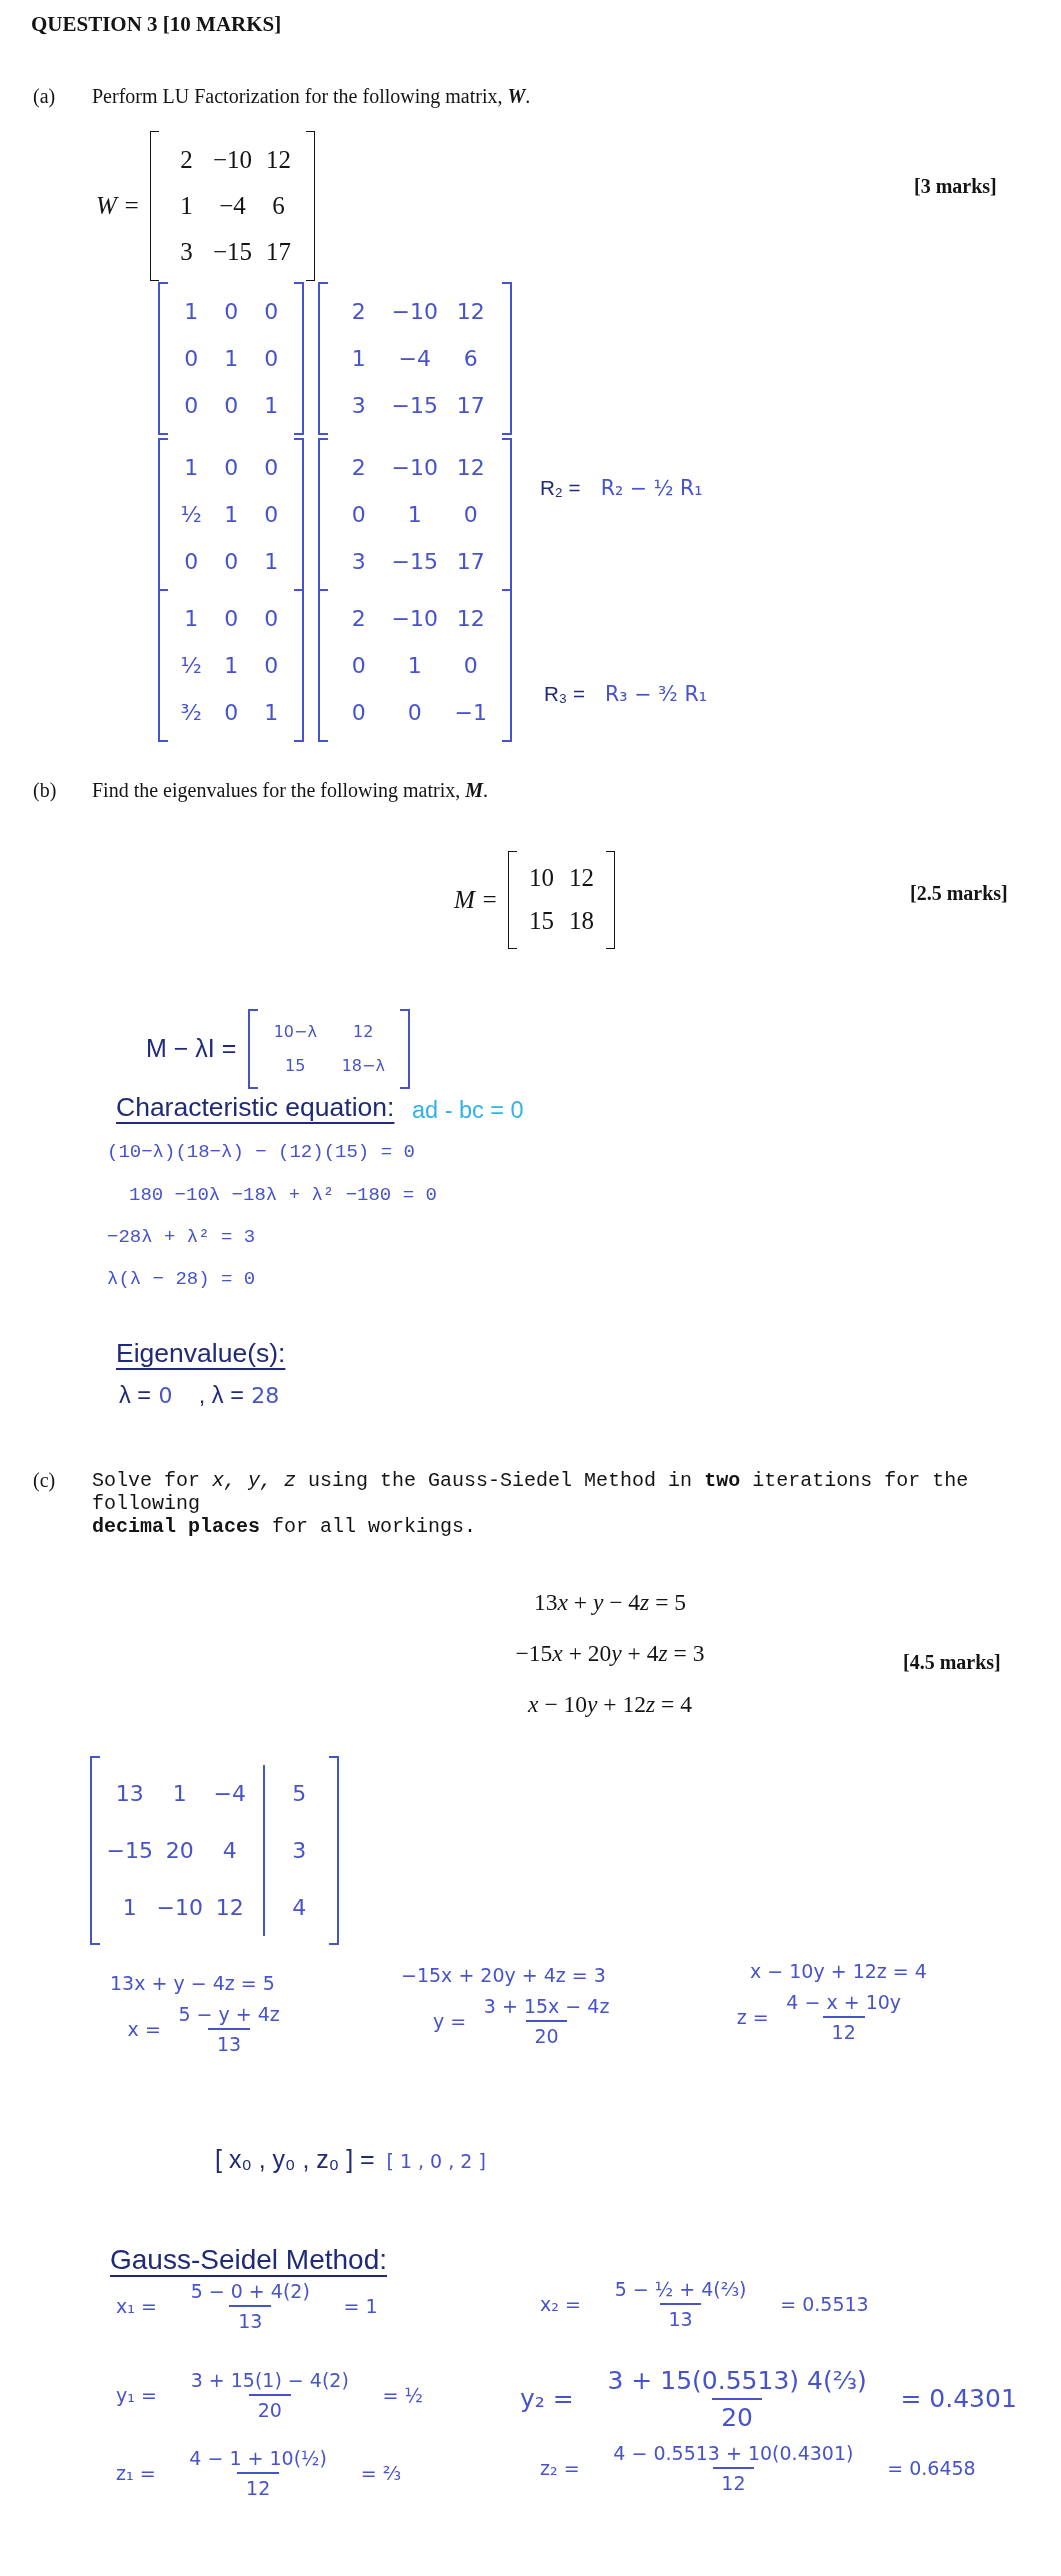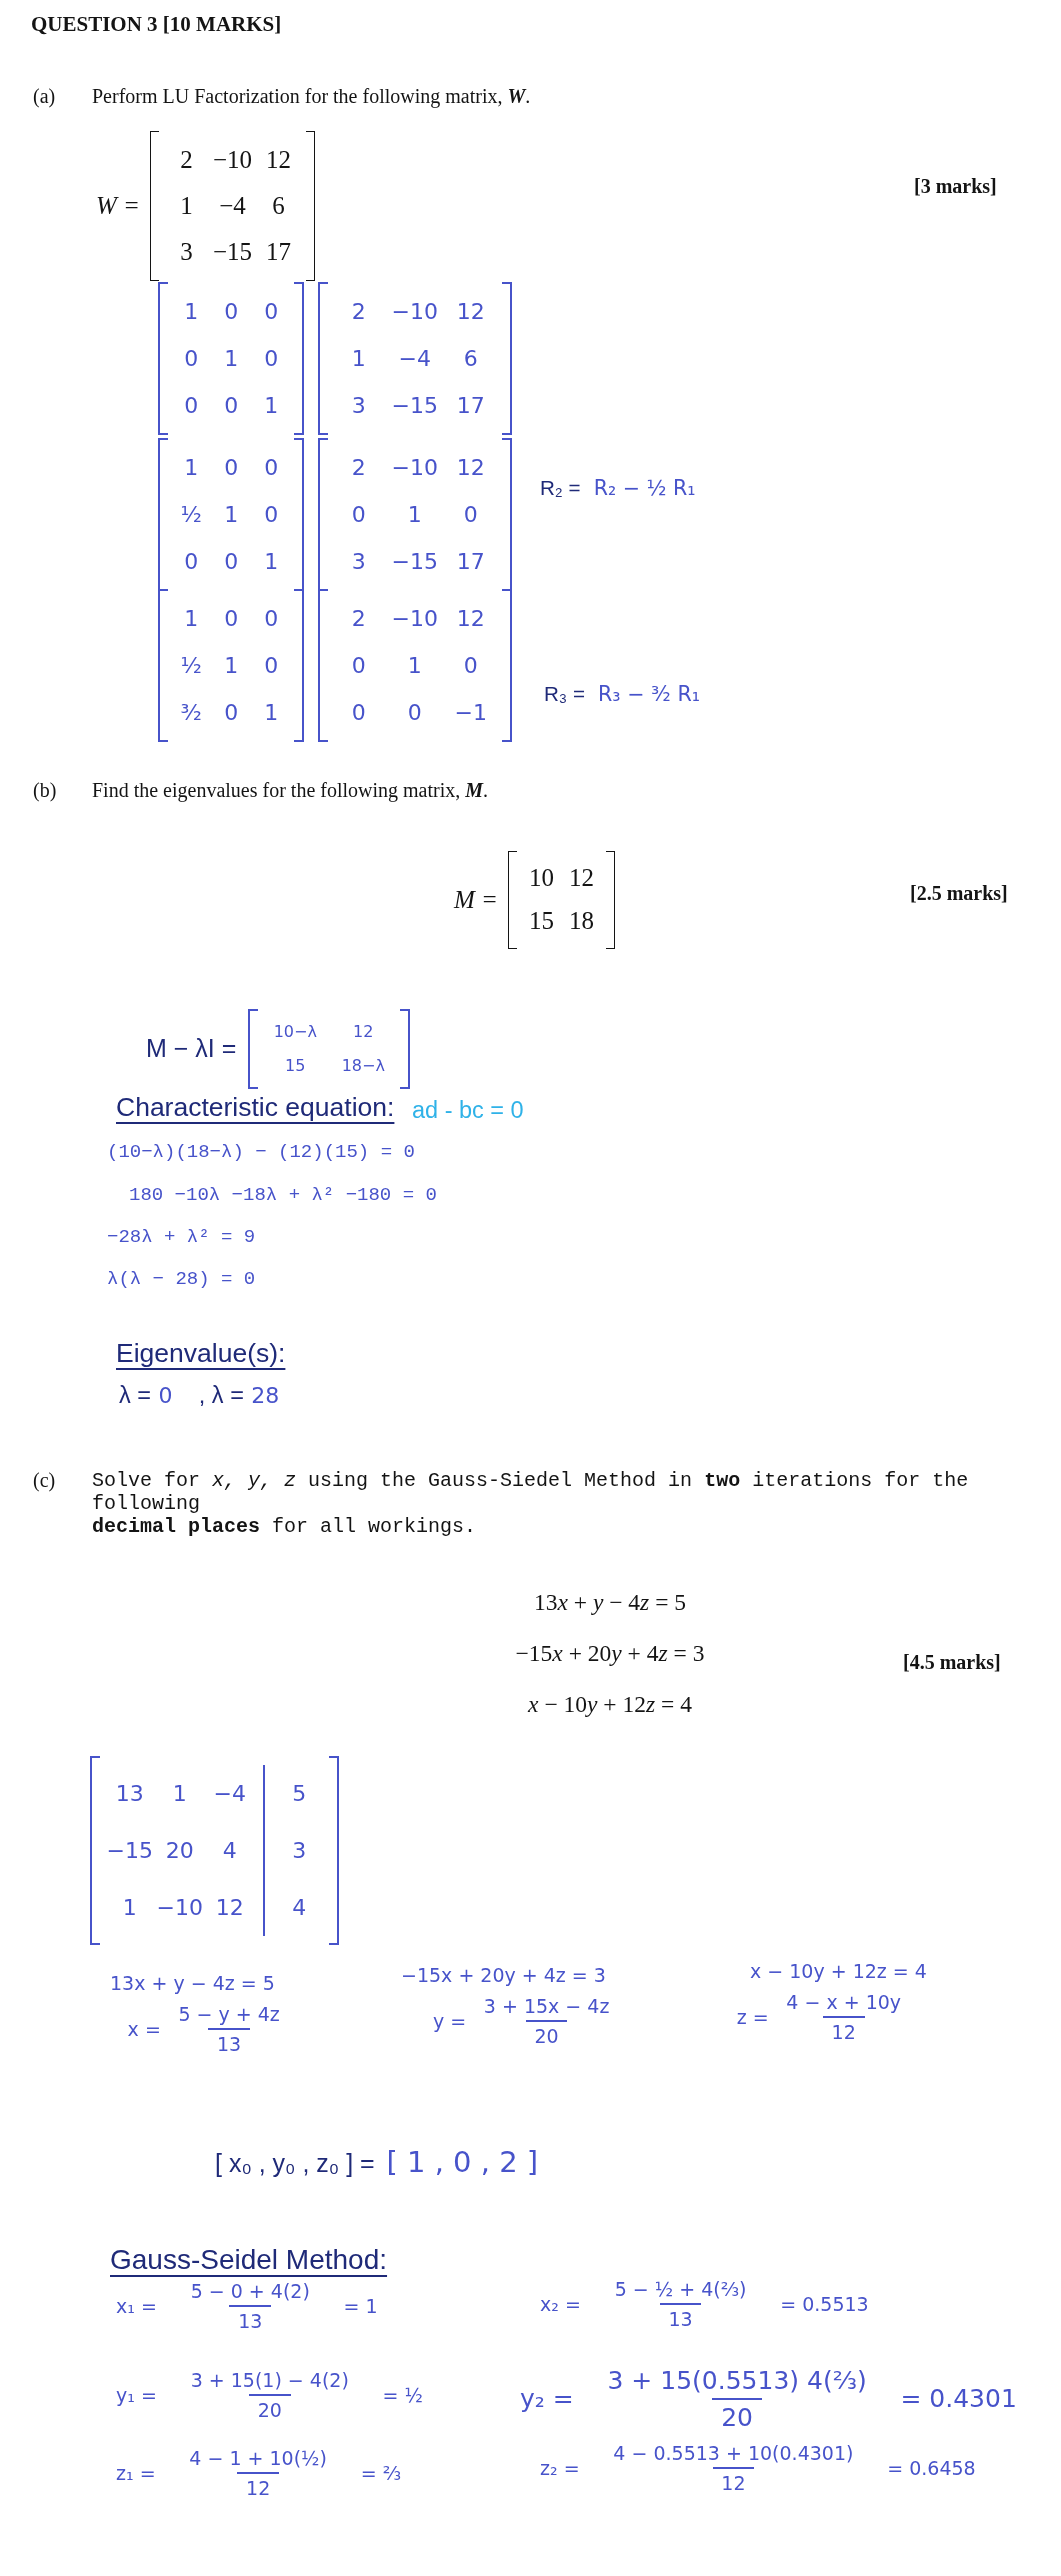--- a/index.html
+++ b/index.html
@@ -27,21 +27,21 @@
   .pm{color:#141414;--bw:1.8px;font-family:"Liberation Serif",serif;}
   .hm{color:var(--blue);--bw:2.9px;font-family:"DejaVu Sans",sans-serif;}
 
   
   .frac{display:inline-flex;flex-direction:column;align-items:center;vertical-align:middle;}
   .frac .fn{padding:0 8.8px 2.9px;white-space:nowrap;}
   .frac .fd{border-top:2.2px solid currentColor;padding:2.9px 8.8px 0;white-space:nowrap;}
 
   .gs-line{display:flex;align-items:center;gap:25px;white-space:nowrap;}
   .lu-pair{display:flex;align-items:flex-start;gap:13.2px;}
-  .lu-note{position:absolute;display:flex;gap:13px;white-space:nowrap;font-size:20.6px;}
+  .lu-note{position:absolute;display:flex;gap:20px;white-space:nowrap;font-size:20.6px;}
   .par-line{min-height:34px;font-family:Liberation Mono, monospace;}
 </style>
 </head>
 <body>
 
 <div id="canvas">
 
   <div class="abs serif b" style="left:31px;top:11.8px;font-size:21px;">QUESTION 3 [10 MARKS]</div>
 
   <div class="abs serif" style="left:33px;top:85px;font-size:20px;">(a)</div>
@@ -227,21 +227,21 @@
         </div>
       </div>
   </div>
 
   <div class="abs navy uline" style="left:116px;top:1092px;font-size:26.5px;">Characteristic equation:</div>
   <div class="abs cyan" style="left:412px;top:1097px;font-size:23.5px;">ad - bc = 0</div>
 
   <div class="abs hand" style="left:107px;top:1141px;font-size:19px;">
     <div class="par-line" style="height:43px;">(10−λ)(18−λ) − (12)(15) = 0</div>
     <div class="par-line" style="height:42px;margin-left:22px;">180 −10λ −18λ + λ² −180 = 0</div>
-    <div class="par-line" style="height:42px;">−28λ + λ² = 9</div>
+    <div class="par-line" style="height:42px;">−28λ + λ² = 3</div>
     <div class="par-line">λ(λ − 28) = 0</div>
   </div>
 
   <div class="abs navy uline" style="left:116px;top:1338px;font-size:26.5px;">Eigenvalue(s):</div>
   <div class="abs" style="left:119px;top:1382px;display:flex;align-items:baseline;gap:7.4px;">
     <span class="navy" style="font-size:23.5px;">λ = </span>
     <span class="hand" style="font-size:22px;">0</span>
     <span class="navy" style="font-size:23.5px;margin-left:19px;">, λ = </span>
     <span class="hand" style="font-size:22px;">28</span>
   </div>
@@ -310,21 +310,21 @@
       <span>z =</span>
       <span class="frac">
         <span class="fn">4 − x + 10y</span>
         <span class="fd">12</span>
       </span>
     </div>
   </div>
 
   <div class="abs" style="left:215px;top:2145px;display:flex;align-items:baseline;gap:11.8px;">
     <span class="navy" style="font-size:25px;">[ x₀ , y₀ , z₀ ] =</span>
-    <span class="hand" style="font-size:29px;">[ 1 , 0 , 2 ]</span>
+    <span class="hand" style="font-size:19px;">[ 1 , 0 , 2 ]</span>
   </div>
 
   <div class="abs navy uline" style="left:110px;top:2244px;font-size:28px;">Gauss-Seidel Method:</div>
 
   <div class="abs gs-line hand" style="left:116px;top:2280px;font-size:19px;">
     <span>x₁ =</span>
     <span class="frac">
       <span class="fn">5 − 0 + 4(2)</span>
       <span class="fd">13</span>
     </span>

